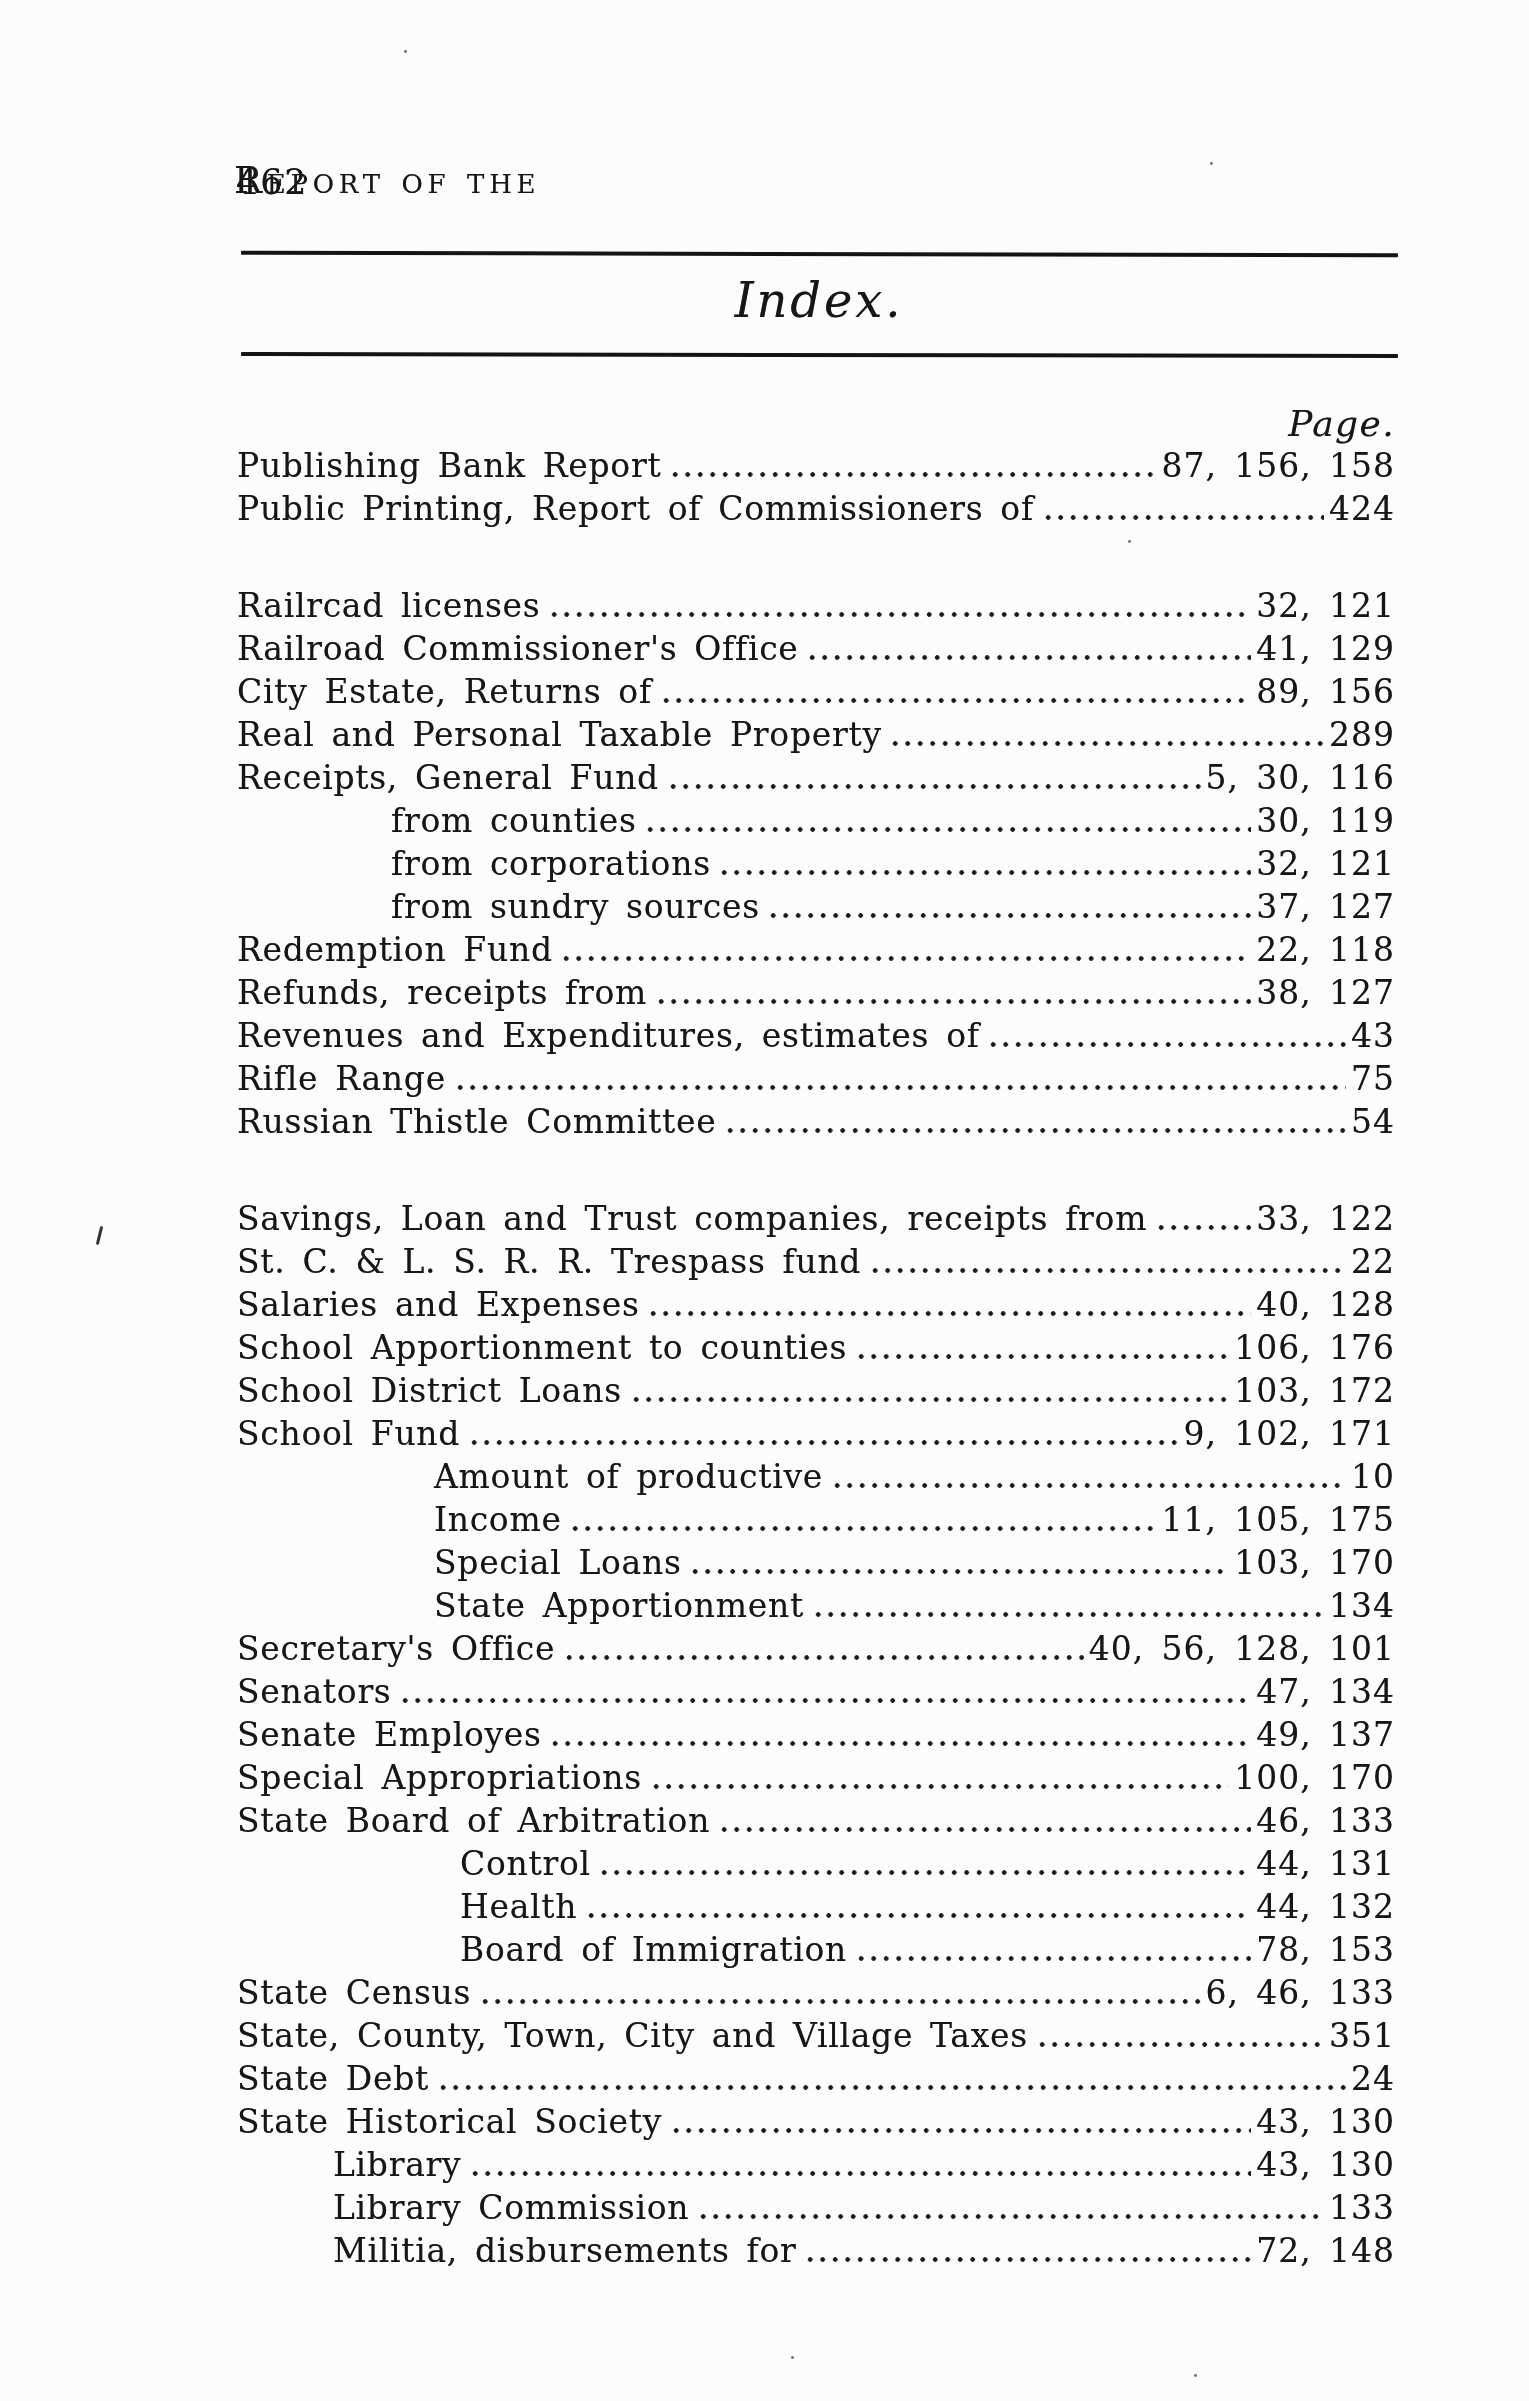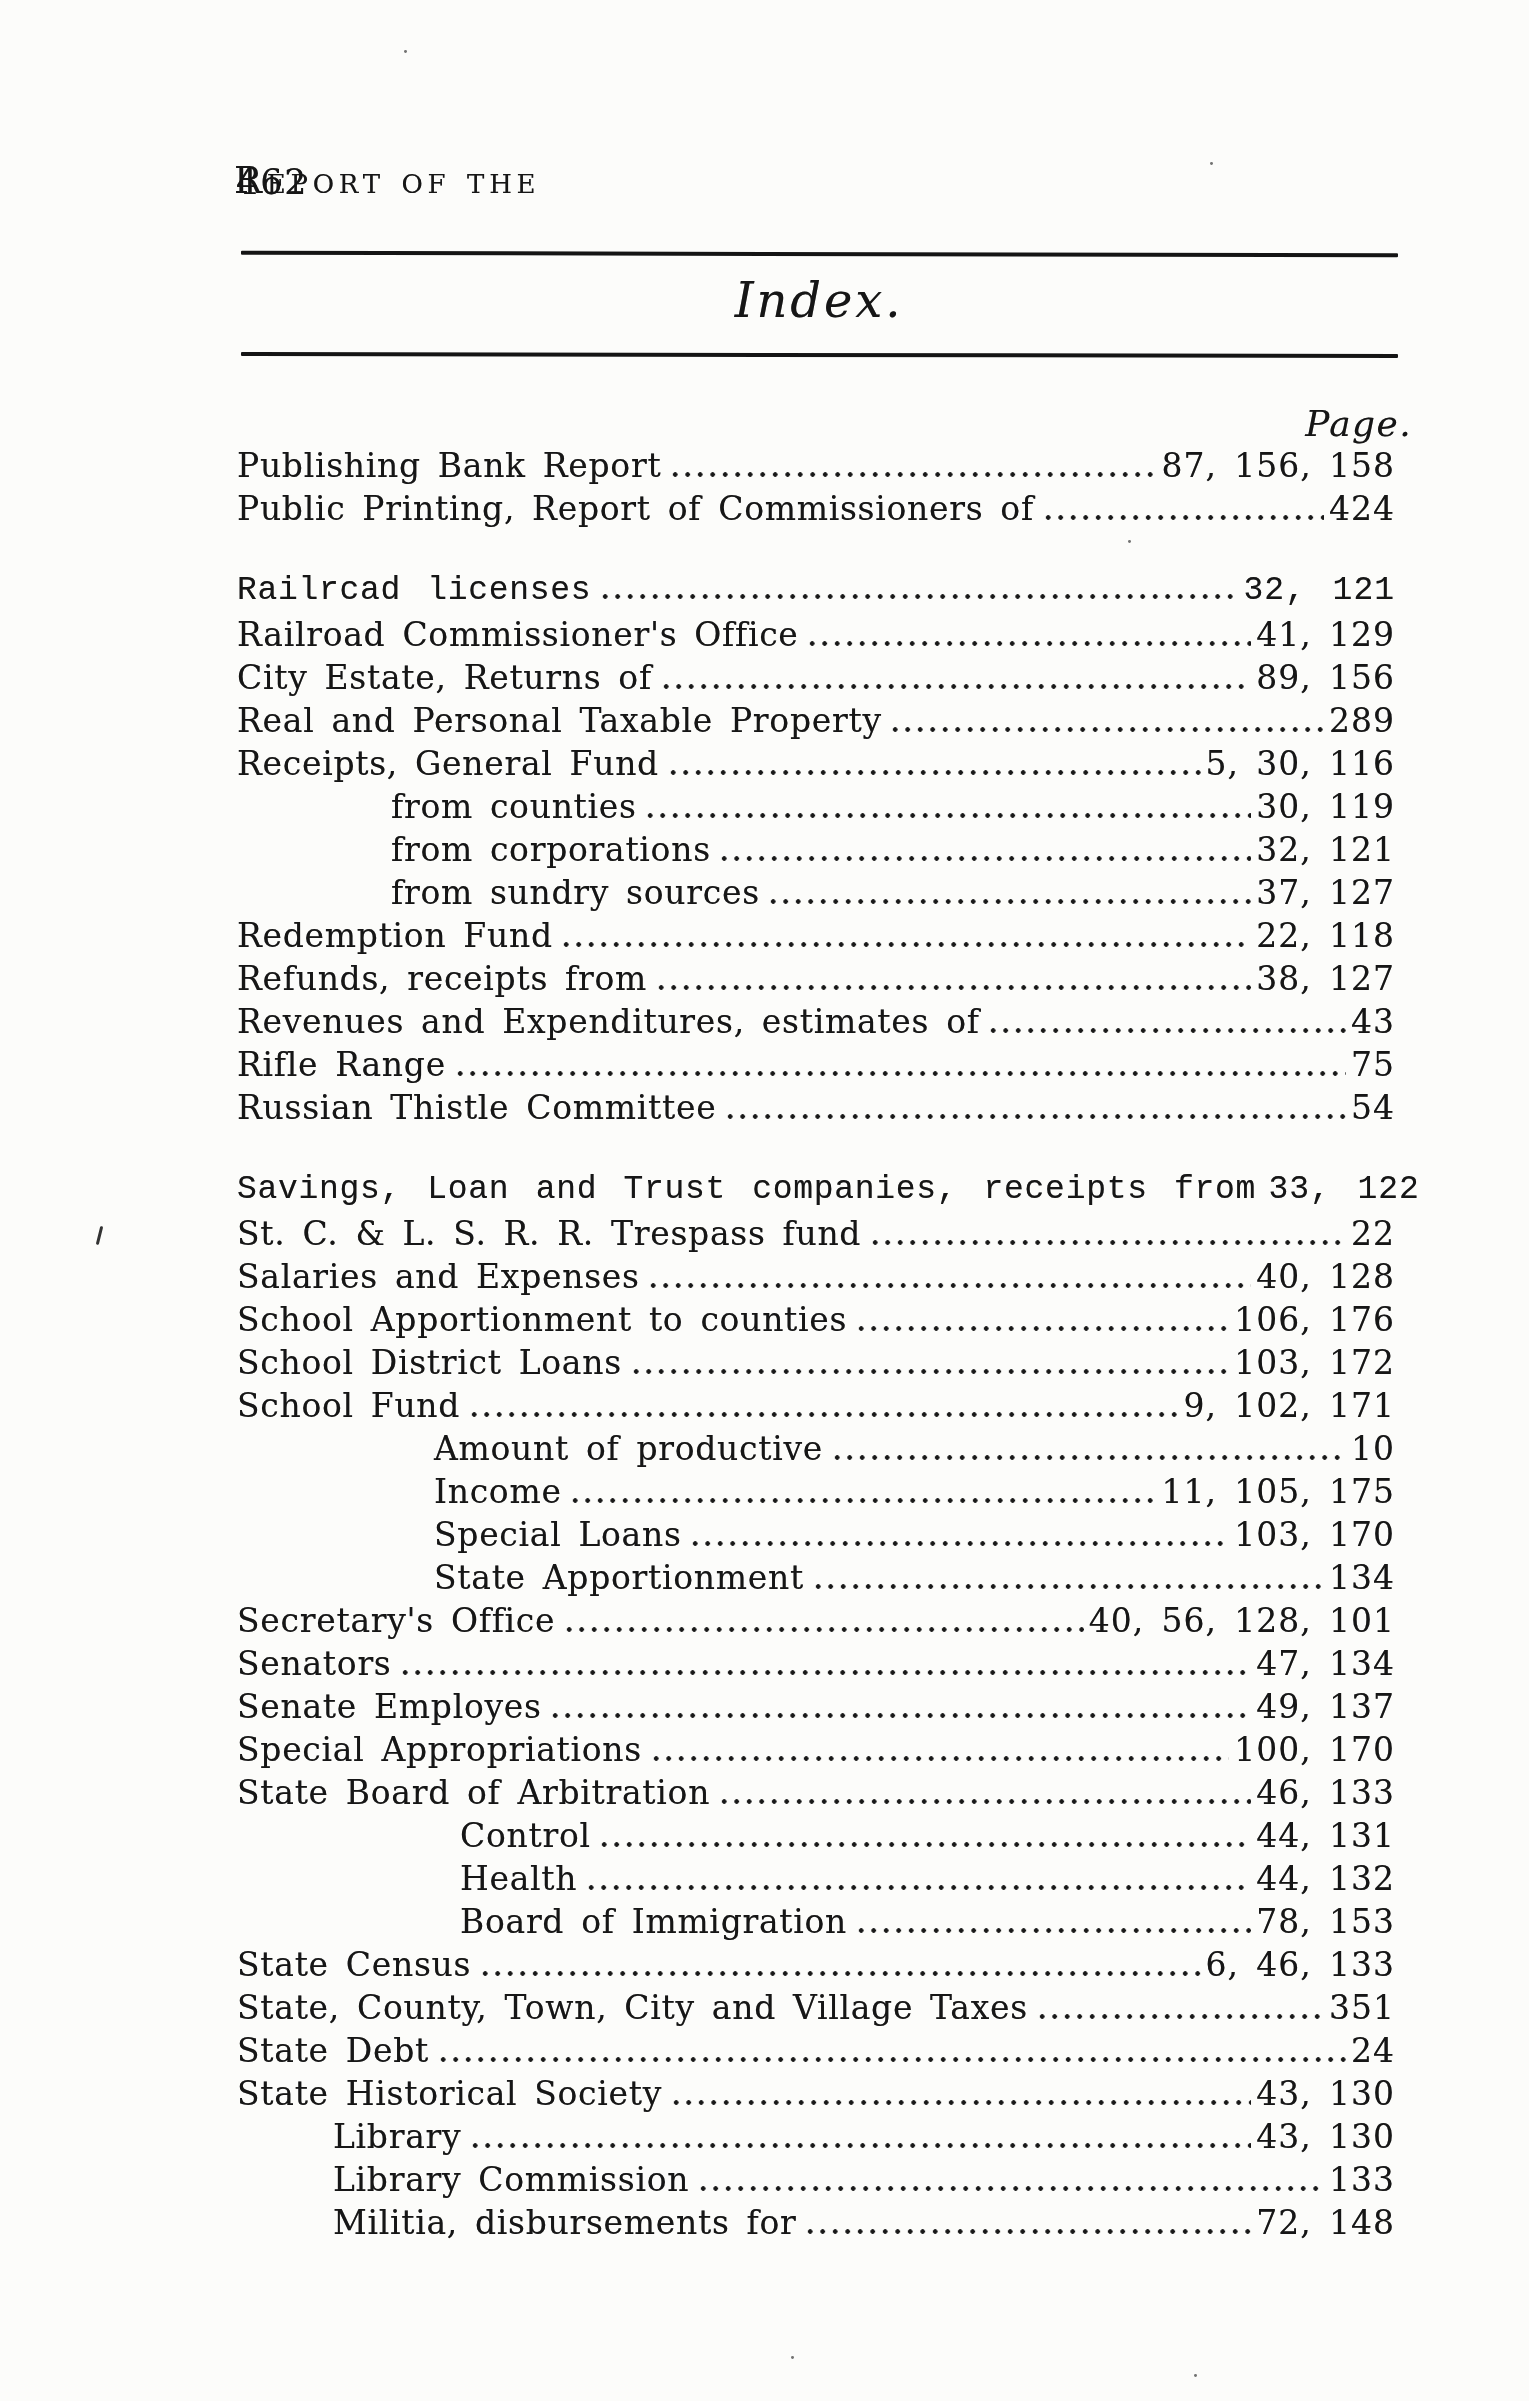--- a/index.html
+++ b/index.html
@@ -28,37 +28,37 @@
   }
   .rule-1{top:252px;transform:rotate(0.12deg);}
   .rule-2{top:353px;transform:rotate(0.1deg);}
   .index-title{
     position:absolute;left:243px;right:134px;top:272px;
     text-align:center;
     font-style:italic;
     font-size:48px;letter-spacing:2.9px;
   }
   .page-col-label{
-    position:absolute;right:117px;top:403px;
+    position:absolute;right:134px;top:403px;
     font-style:italic;
     font-size:36px;letter-spacing:1.4px;
   }
   .entries{
     position:absolute;left:237px;right:134px;top:446px;
   }
   .row{
     display:flex;
     align-items:baseline;
     height:43px;
     font-size:33px;
     letter-spacing:0.7px;
     word-spacing:5.8px;
     white-space:nowrap;
   }
-  .row.section-start{margin-top:40px;font-family:Liberation Mono, monospace;}
+  .row.section-start{margin-top:54px;}
   .row .label{flex:0 0 auto;}
   .row .dots{
     flex:1 1 auto;
     display:inline-block;
     height:5.8px;
     margin:0 4.8px 0 7.7px;
     background-image:radial-gradient(circle at 6.2px 2.4px,#181818 2px,rgba(0,0,0,0) 2.4px);
     background-size:12.5px 4.8px;
     background-repeat:repeat-x;
     background-position:left bottom;

